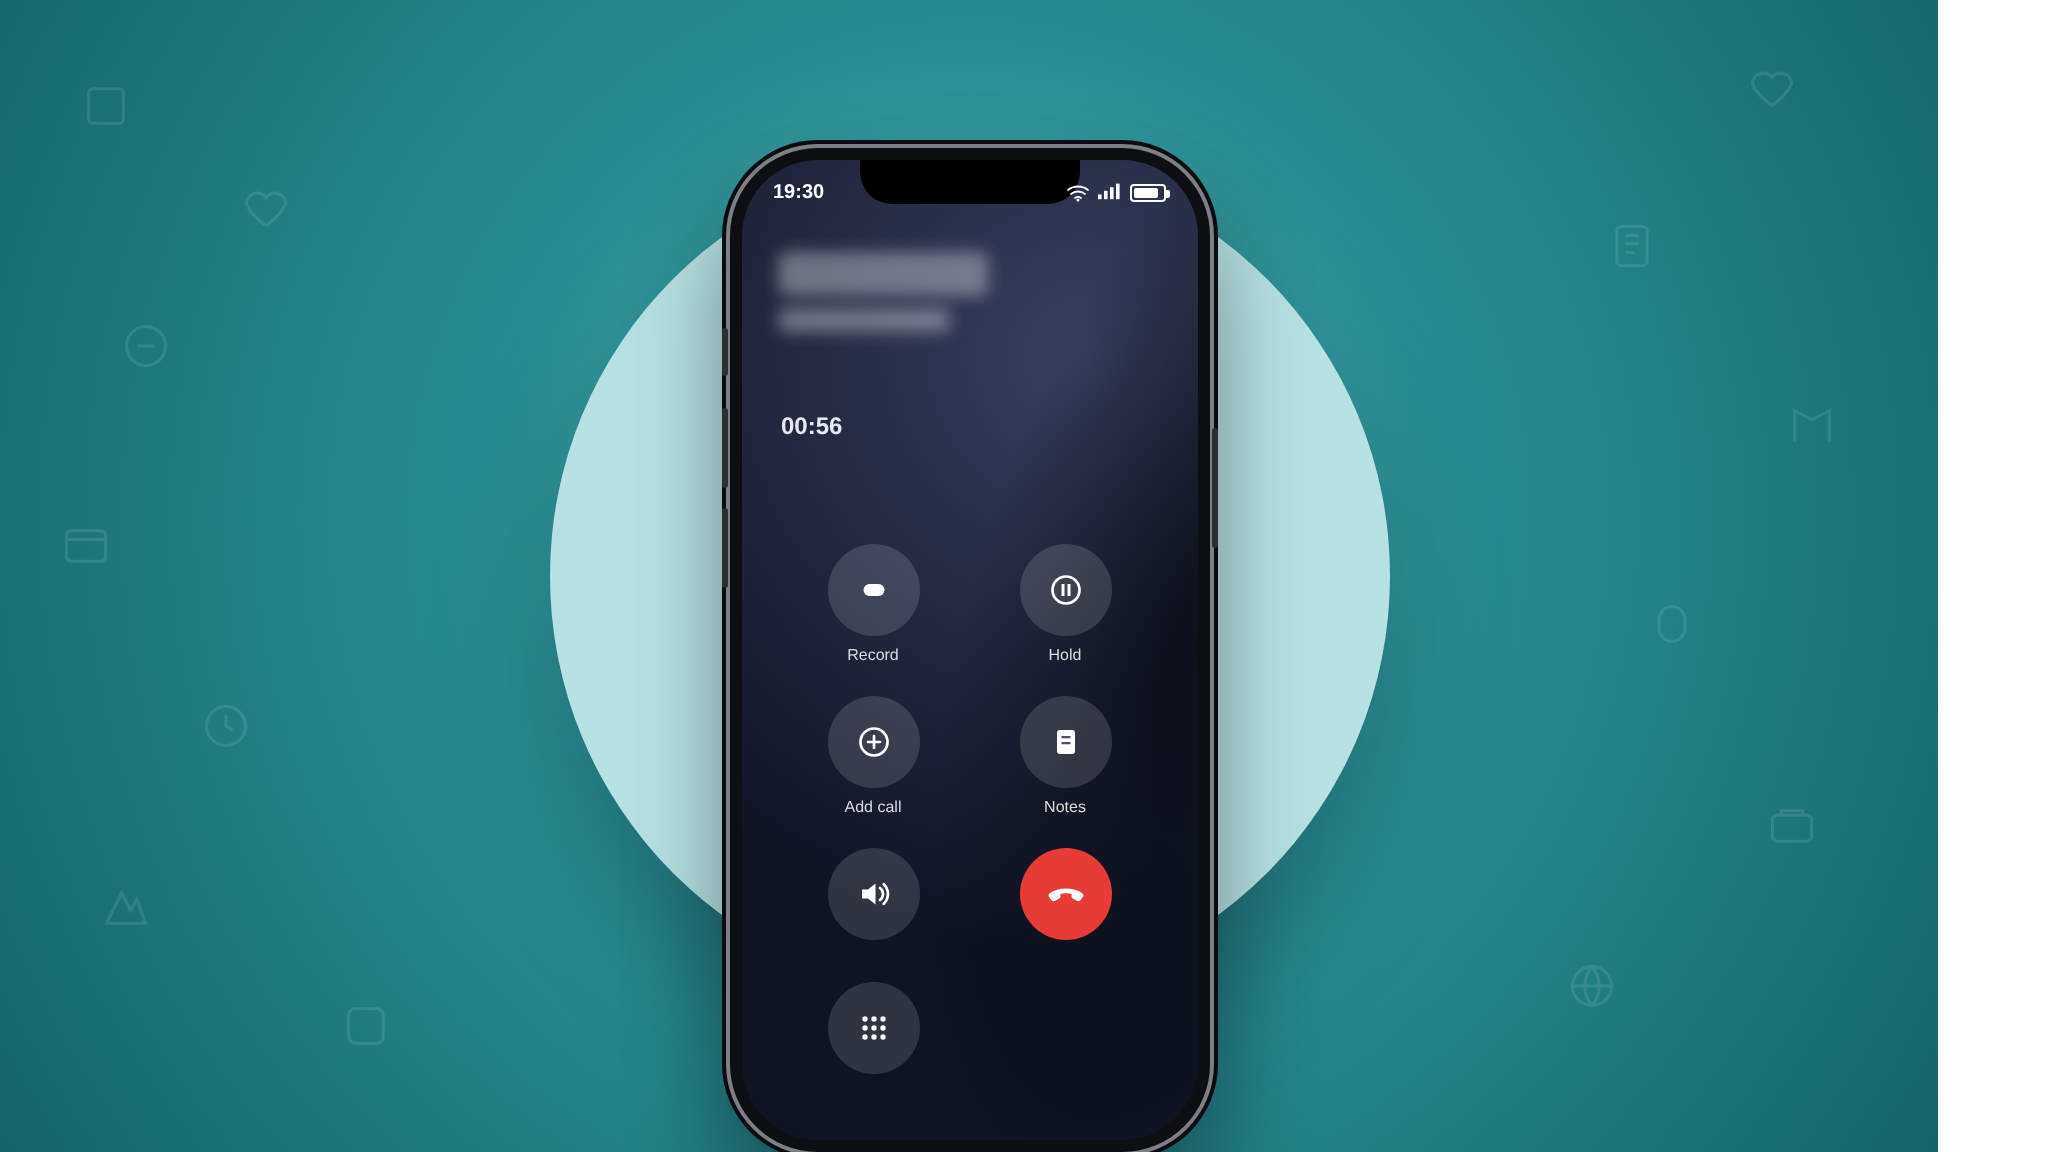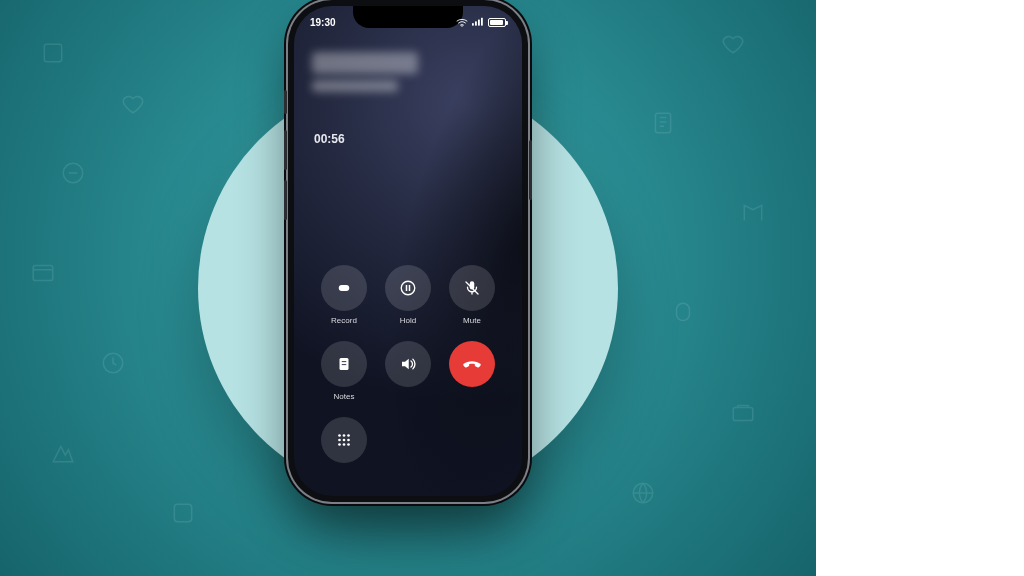--- a/index.html
+++ b/index.html
@@ -4,25 +4,25 @@
 <style>
   * { margin: 0; padding: 0; box-sizing: border-box; }
   body {
     width: 1024px;
     height: 576px;
     overflow: hidden;
     font-family: -apple-system, BlinkMacSystemFont, "Segoe UI", sans-serif;
     position: relative;
   }
   .stage {
-    width: 816px;
+    width: 969px;
     height: 576px;
     background: radial-gradient(circle at 50% 45%, #5cc9c9 0%, #2a8e94 40%, #16646b 100%);
     display: flex;
-    align-items: flex-start;
+    align-items: flex-end;
     justify-content: center;
     position: relative;
   }
   
   .bg-icons {
     position: absolute;
     inset: 0;
     opacity: 0.12;
     pointer-events: none;
   }
@@ -142,21 +142,21 @@
     left: 20px;
     color: #e8e9ee;
     font-size: 12px;
     font-weight: 700;
   }
   .grid {
     position: absolute;
     left: 0; right: 0;
     bottom: 28px;
     display: grid;
-    grid-template-columns: repeat(3, 1fr);
+    grid-template-columns: repeat(2, 1fr);
     row-gap: 16px;
     padding: 0 18px;
     justify-items: center;
   }
   .ctrl {
     display: flex;
     flex-direction: column;
     align-items: center;
     color: #d9dbdf;
     font-size: 8px;
@@ -283,30 +283,30 @@
           <div class="btn">
             <svg width="18" height="18" viewBox="0 0 24 24">
                 <circle class="ico-stroke" cx="12" cy="12" r="9"></circle>
                 <rect class="ico-fill" x="9" y="8" width="2" height="8"></rect>
                 <rect class="ico-fill" x="13" y="8" width="2" height="8"></rect>
               </svg>
           </div>
           <span>Hold</span>
         </div>
 
-
-        <div class="ctrl">
-          <div class="btn">
-            <svg width="18" height="18" viewBox="0 0 24 24">
-                <path class="ico-fill" d="M12 3a3 3 0 0 1 3 3v5a3 3 0 0 1-6 0V6a3 3 0 0 1 3-3z"></path>
-                <path class="ico-stroke" d="M6 11a6 6 0 0 0 12 0M12 17v3M4 4l16 16"></path>
-              </svg>
-          </div>
-          <span>Mute</span>
-        </div>
+        <div class="ctrl">
+          <div class="btn">
+            <svg width="18" height="18" viewBox="0 0 24 24">
+                <circle class="ico-stroke" cx="12" cy="12" r="9"></circle>
+                <path class="ico-stroke" d="M12 8v8M8 12h8"></path>
+              </svg>
+          </div>
+          <span>Add call</span>
+        </div>
+
 
 
         <div class="ctrl">
           <div class="btn">
             <svg width="18" height="18" viewBox="0 0 24 24">
                 <rect class="ico-fill" x="6" y="4" width="12" height="16" rx="2"></rect>
                 <rect x="9" y="8" width="6" height="1.5" fill="#4a5066"></rect>
                 <rect x="9" y="12" width="6" height="1.5" fill="#4a5066"></rect>
               </svg>
           </div>

